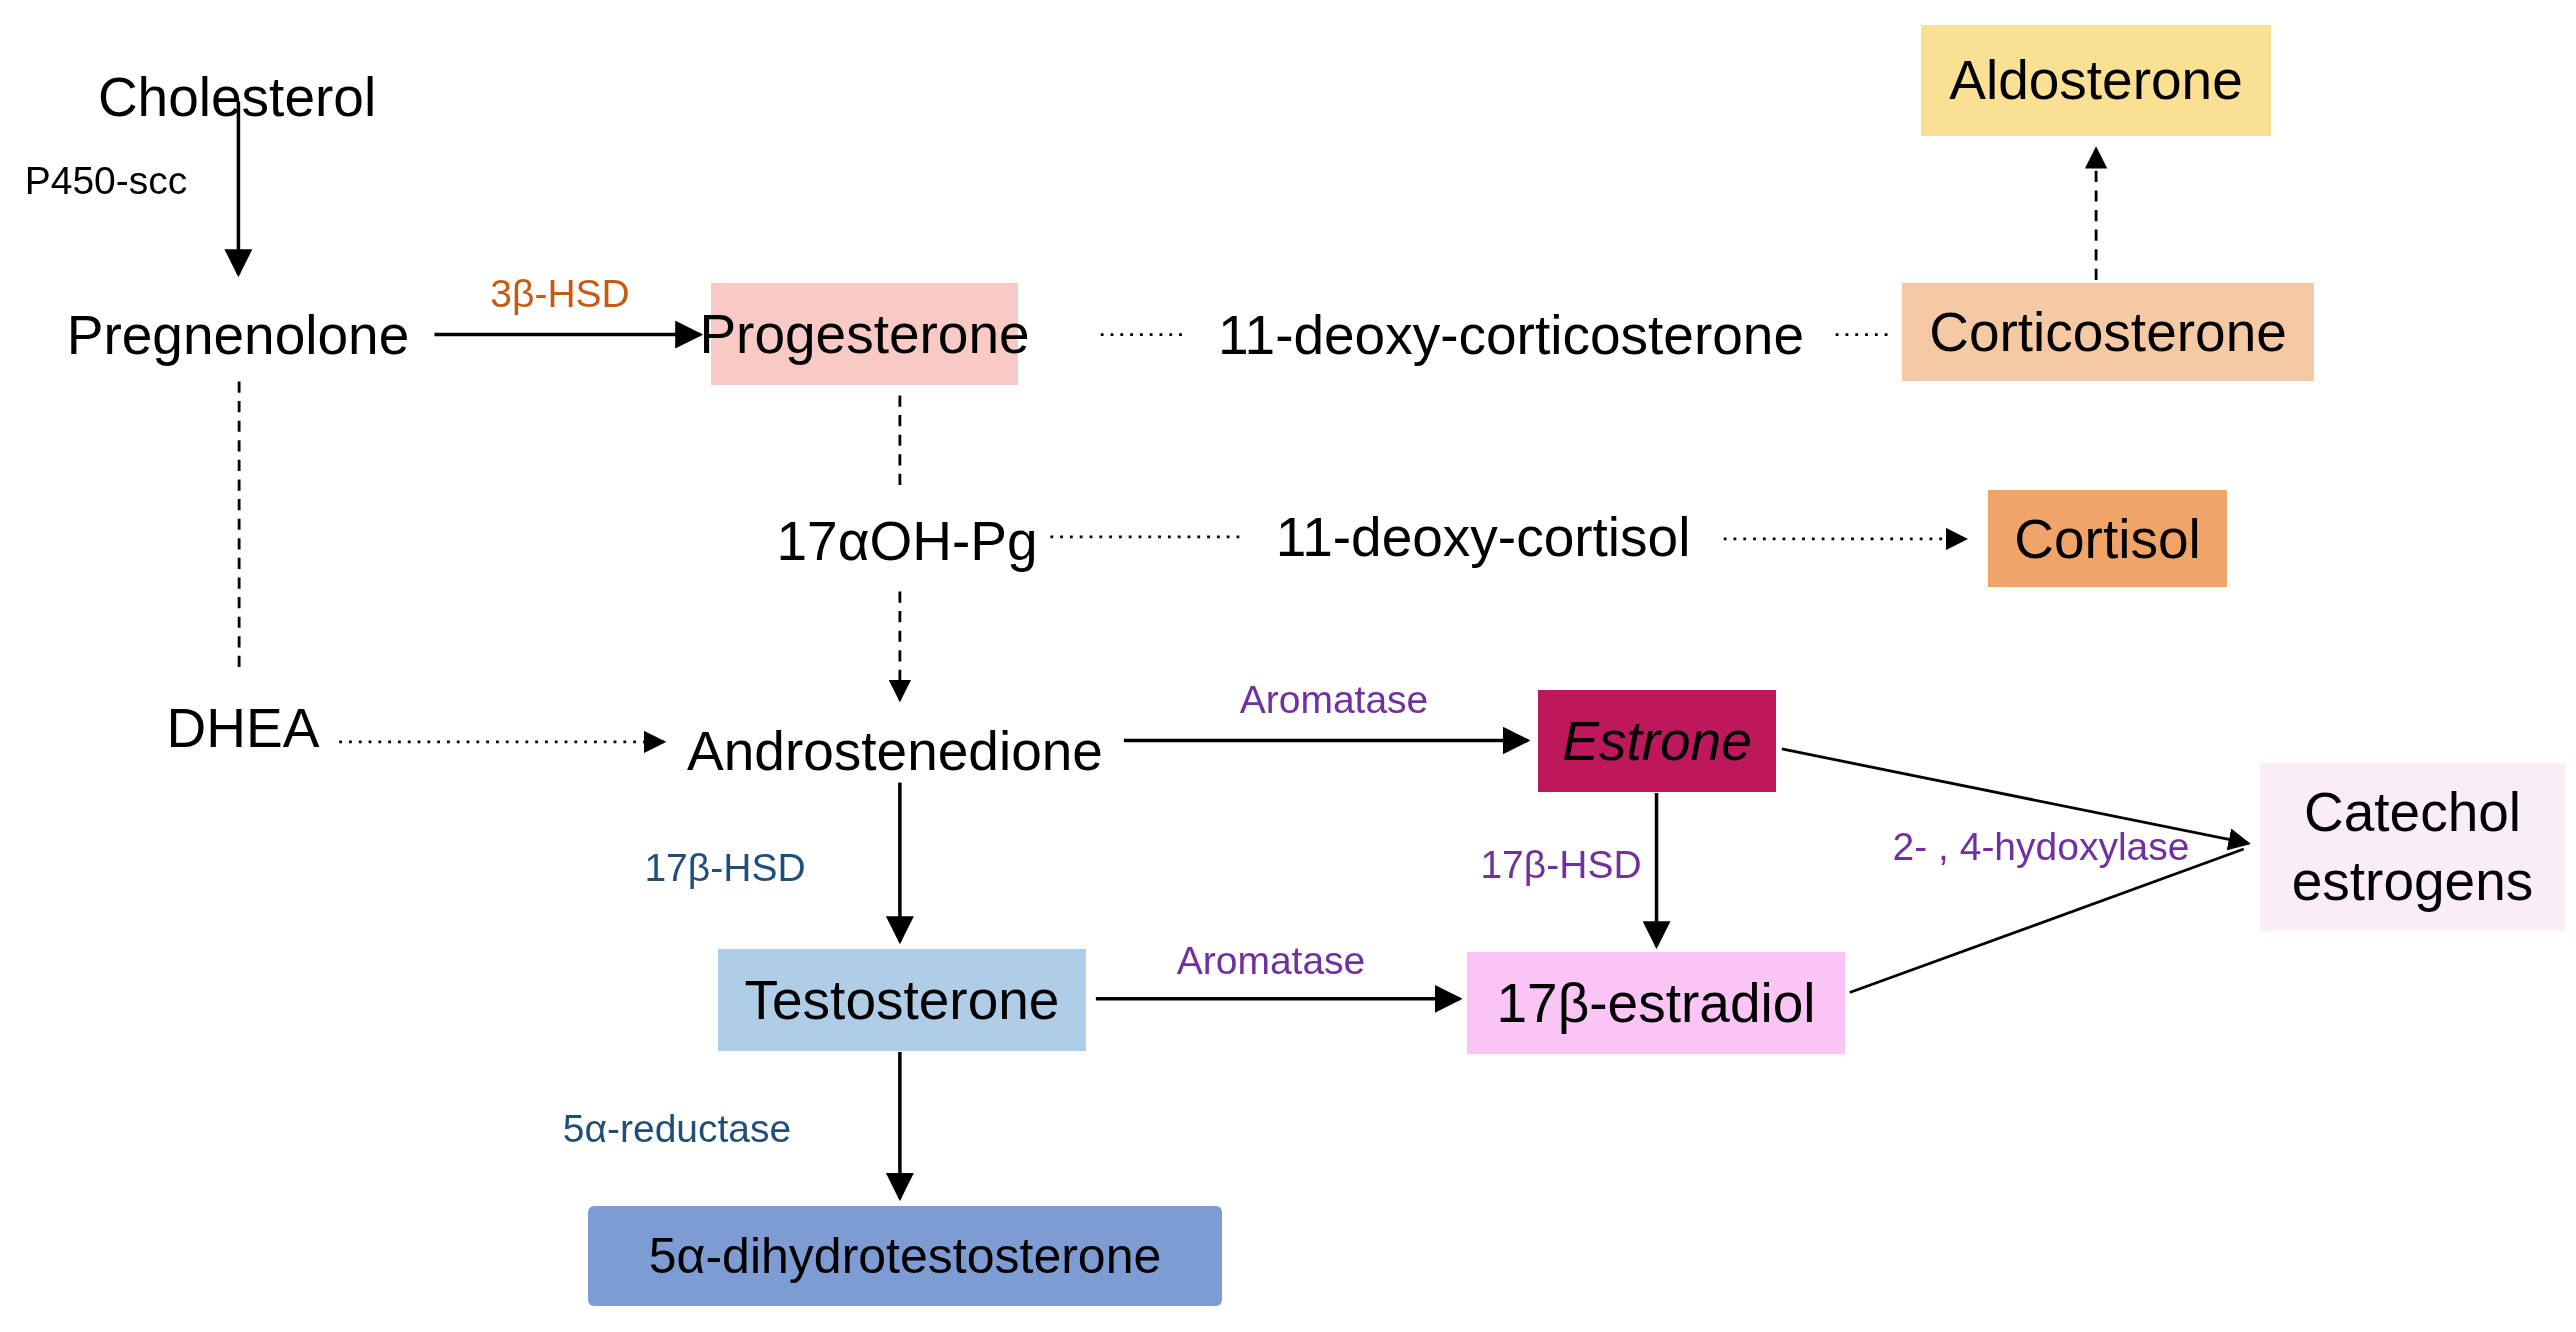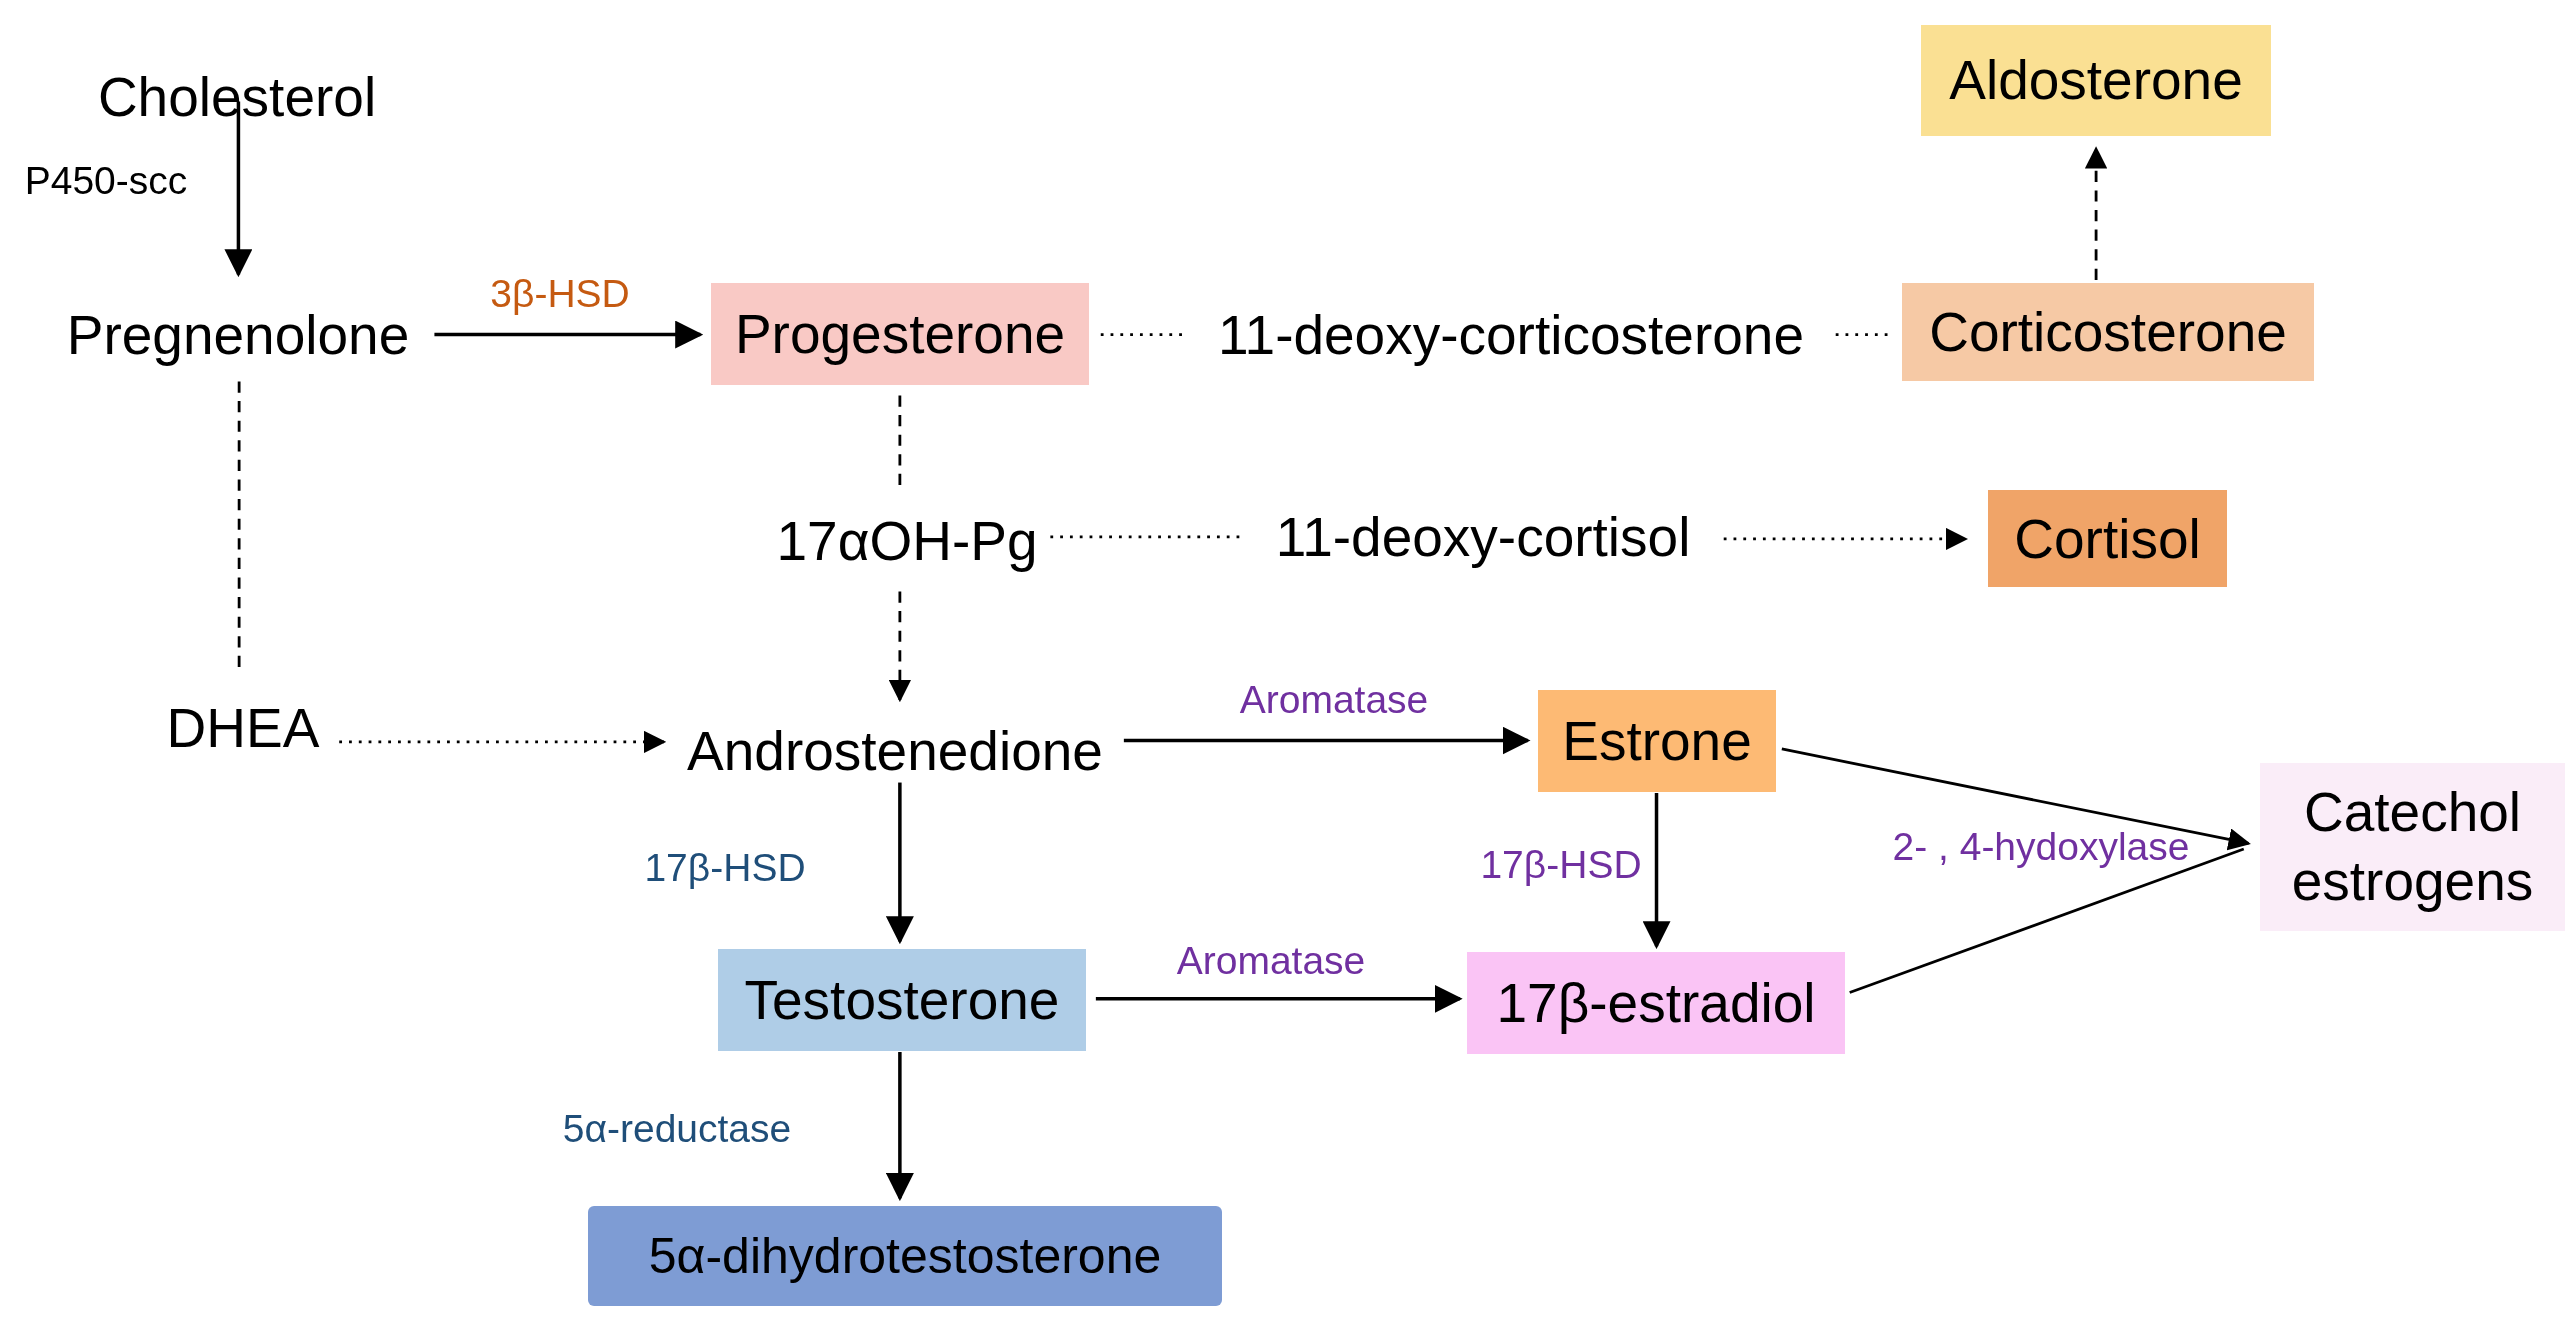--- a/index.html
+++ b/index.html
@@ -64,29 +64,29 @@
   <div class="node molecule centered" style="left:1511px;top:335px;">11-deoxy-corticosterone</div>
 
   <div class="node molecule centered" style="left:907px;top:541px;">17αOH-Pg</div>
 
   <div class="node molecule centered" style="left:1483px;top:537px;">11-deoxy-cortisol</div>
 
   <div class="node molecule centered" style="left:243px;top:728px;">DHEA</div>
 
   <div class="node molecule centered" style="left:895px;top:751px;">Androstenedione</div>
 
-  <div class="node box" style="left: 711px; top: 283px; width: 378px; height: 102px; background-color: rgb(249, 201, 197);">Progesterone</div>
+  <div class="node box" style="left: 711px; top: 283px; width: 307px; height: 102px; background-color: rgb(249, 201, 197);">Progesterone</div>
 
   <div class="node box" style="left: 1902px; top: 283px; width: 412px; height: 98px; background-color: rgb(246, 201, 165);">Corticosterone</div>
 
   <div class="node box" style="left: 1921px; top: 24.5px; width: 350px; height: 111px; background-color: rgb(250, 224, 147);">Aldosterone</div>
 
   <div class="node box" style="left: 1976px; top: 490px; width: 239px; height: 97px; background-color: rgb(240, 164, 104); margin-left: 12px;">Cortisol</div>
 
-  <div class="node box" style="left: 1538px; top: 690px; width: 238px; height: 102px; background-color: #fdba74;">Estrone</div>
+  <div class="node box" style="left: 1538px; top: 690px; width: 238px; height: 102px; background-color: #be185d; font-style: italic;">Estrone</div>
 
   <div class="node box" style="left: 718px; top: 949px; width: 368px; height: 102px; background-color: rgb(175, 205, 231);">Testosterone</div>
 
   <div class="node box" style="left: 1467px; top: 952px; width: 378px; height: 102px; background-color: rgb(250, 196, 245);">17β-estradiol</div>
 
   <div class="node box wrap" style="left: 2260px; top: 763px; width: 305px; height: 168px; background-color: rgb(250, 237, 248);">Catechol estrogens</div>
 
   <div class="node box small" style="left: 588px; top: 1206px; width: 634px; height: 100px; background-color: rgb(126, 156, 212); border-radius: 6px;">5α-dihydrotestosterone</div>
 
   <div class="enz centered" style="left: 106px; top: 181px; color: rgb(0, 0, 0);">P450-scc</div>

